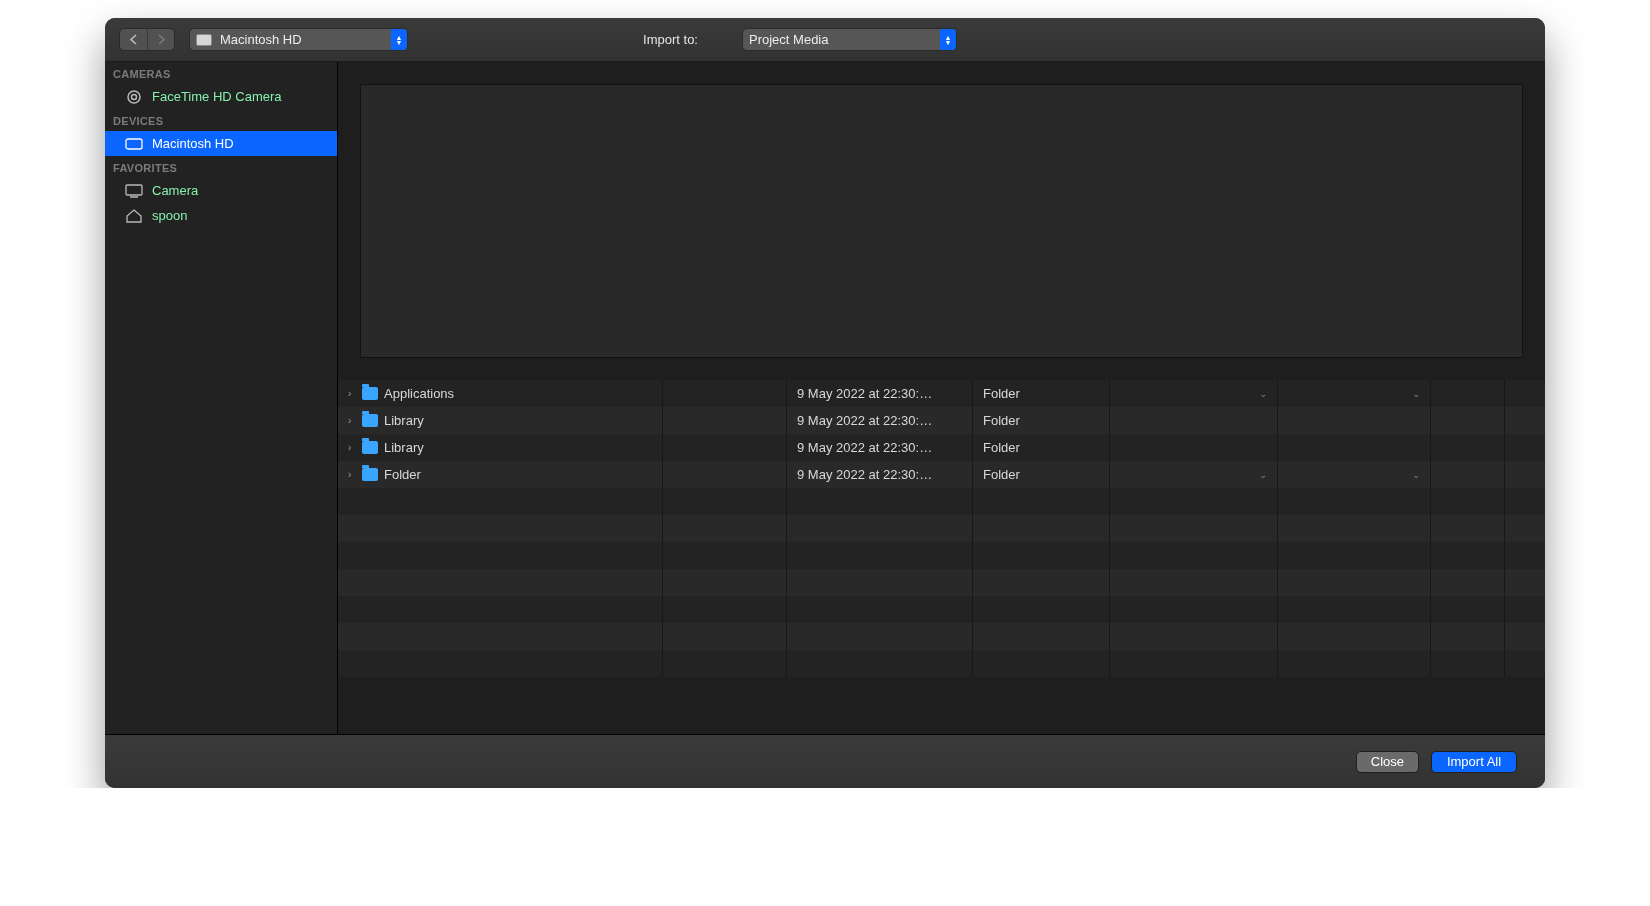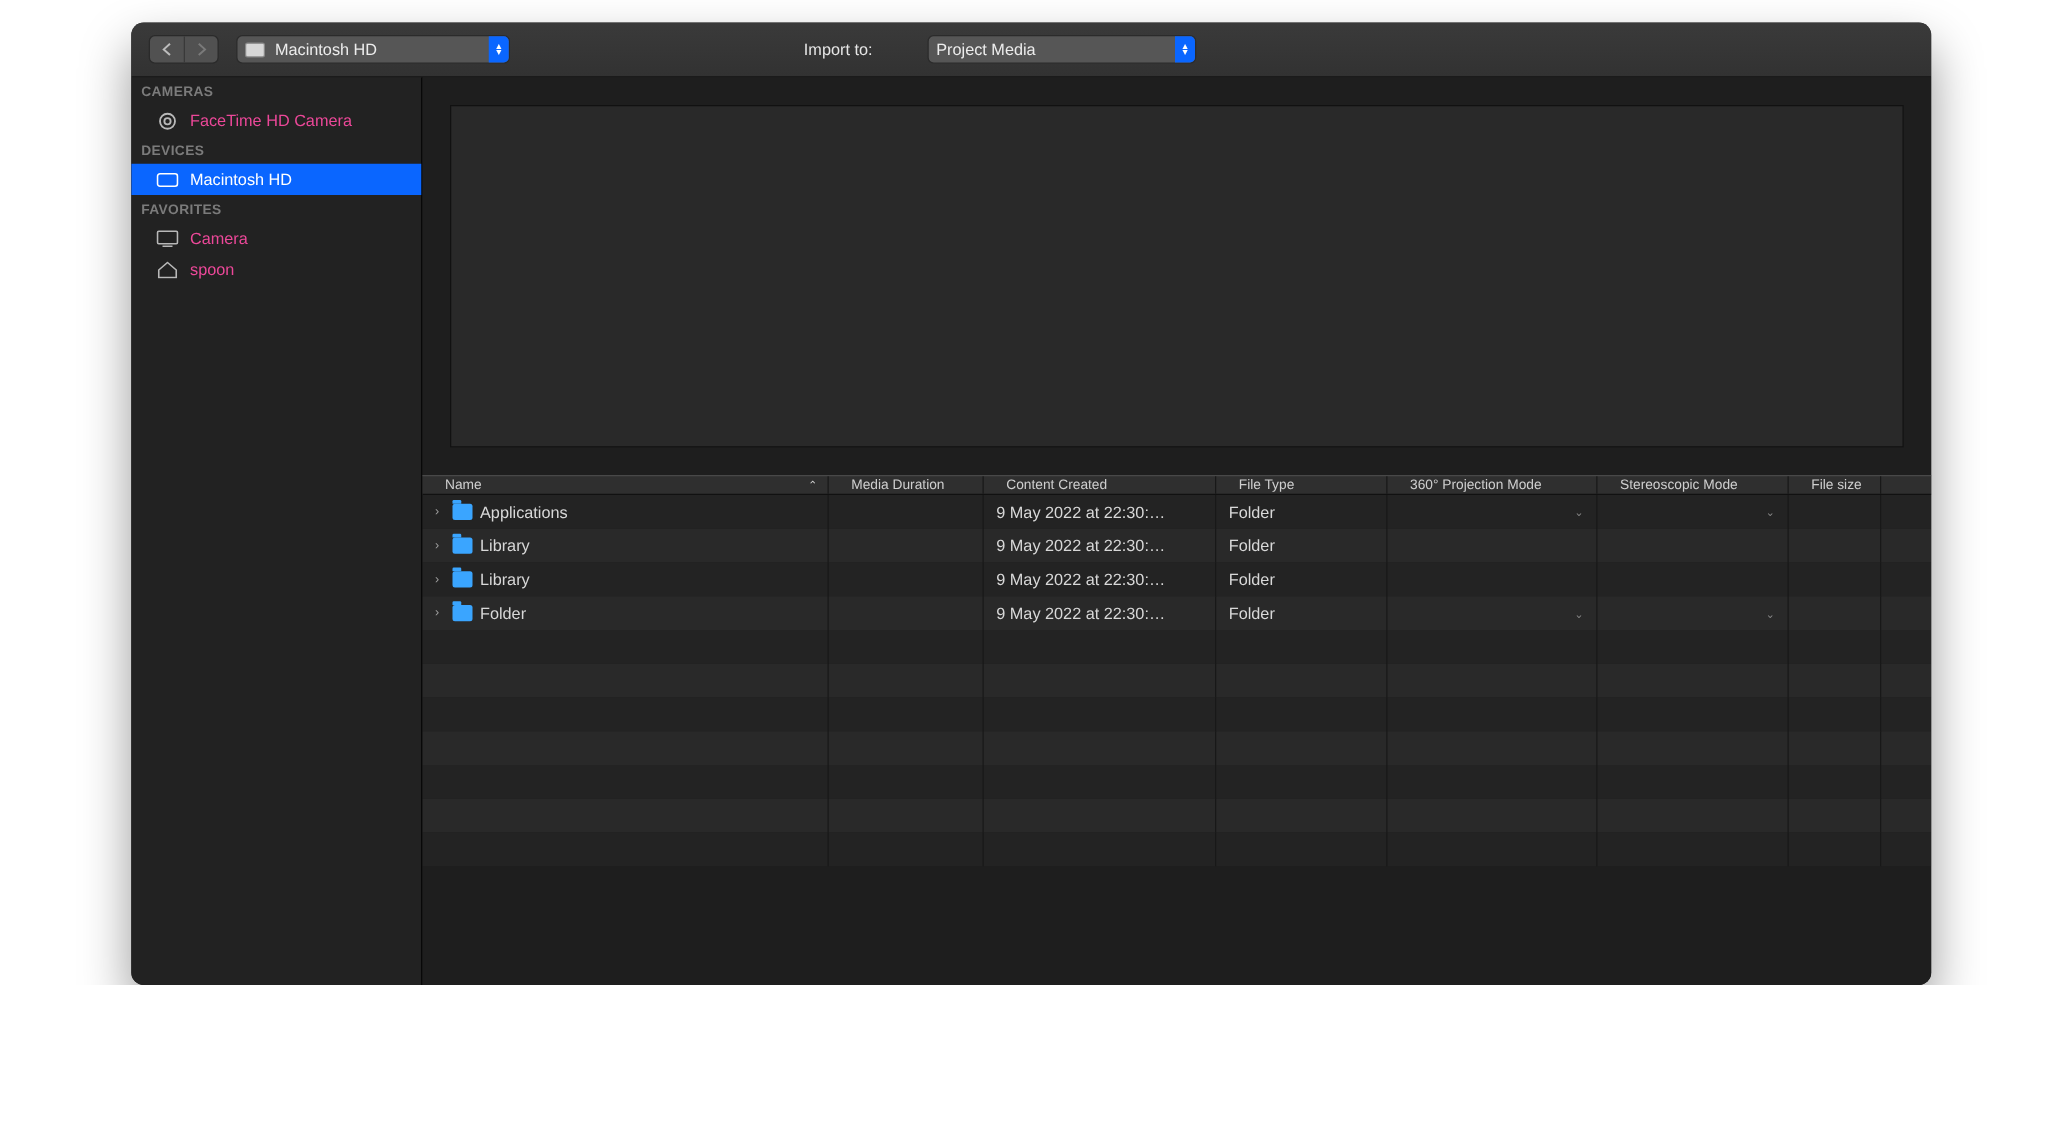--- a/index.html
+++ b/index.html
@@ -129,21 +129,21 @@
     color: #7b7b7b;
     padding: 6px 8px 4px 8px;
     letter-spacing: 0.3px;
   }
   .sb-item {
     display: flex;
     align-items: center;
     gap: 9px;
     padding: 3px 8px 3px 20px;
     font-size: 13px;
-    color: #ec4899;
+    color: #86efac;
     height: 25px;
   }
   .sb-item.selected {
     background: #0a66ff;
     color: #fff;
   }
   .sb-ico { width: 18px; height: 14px; display:flex; align-items:center; justify-content:center; }
   .content {
     flex: 1;
     display: flex;
@@ -325,29 +325,20 @@
           </span>
           <span>spoon</span>
         </div>
       </div>
 
     <div class="content">
       <div class="preview-area">
         <div class="preview-box"></div>
       </div>
 
-      <div class="table-header" id="thead">
-          <div class="th c-name">Name<span class="sort">⌃</span></div>
-          <div class="th c-dur">Media Duration</div>
-          <div class="th c-created">Content Created</div>
-          <div class="th c-ftype">File Type</div>
-          <div class="th c-360">360° Projection Mode</div>
-          <div class="th c-stereo">Stereoscopic Mode</div>
-          <div class="th c-size">File size</div>
-        </div>
       <div class="table-body" id="tbody">
           <div class="tr">
             <div class="td c-name">
               <span class="chev">›</span>
               <span class="folder-ico"></span>
               <span>Applications</span>
             </div>
             <div class="td c-dur"></div>
             <div class="td c-created">
               <span>9 May 2022 at 22:30:…</span>
@@ -478,14 +469,18 @@
             <div class="td c-created"></div>
             <div class="td c-ftype"></div>
             <div class="td c-360"></div>
             <div class="td c-stereo"></div>
             <div class="td c-size"></div>
           </div>
         </div>
     </div>
   </div>
 
+  <div class="footer">
+    <div class="btn gray">Close</div>
+    <div class="btn blue">Import All</div>
+  </div>
 
 </div>
 
 </body></html>

